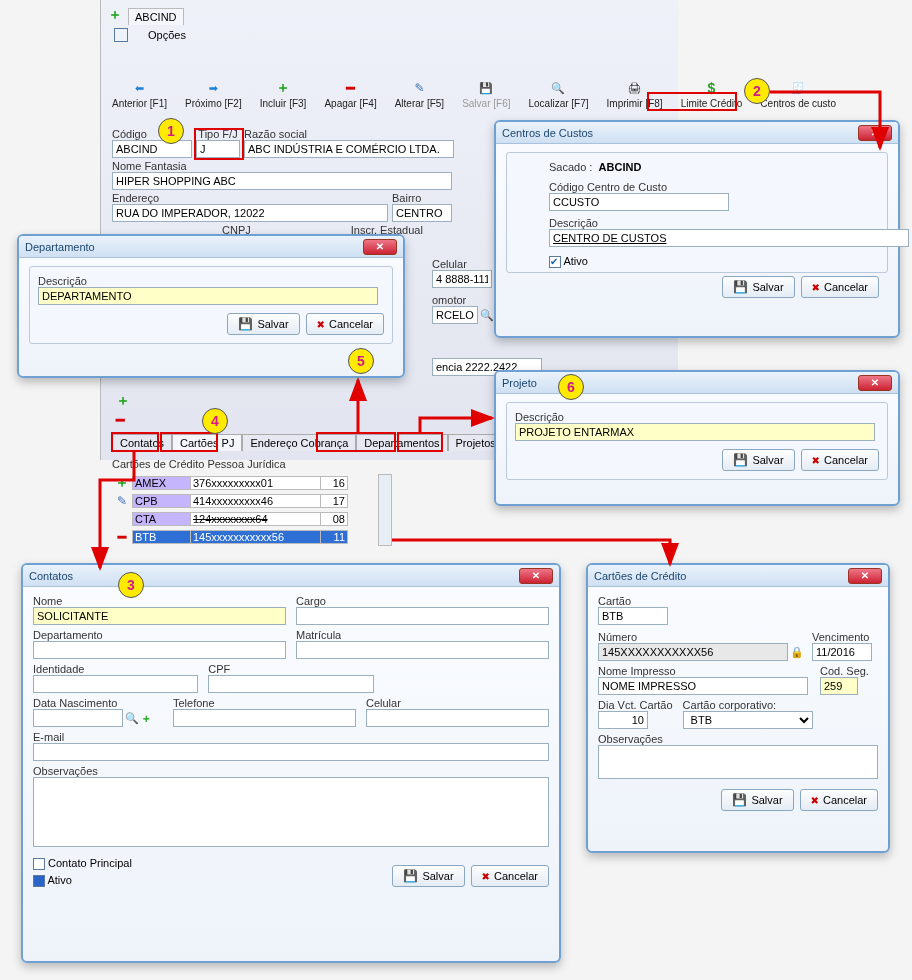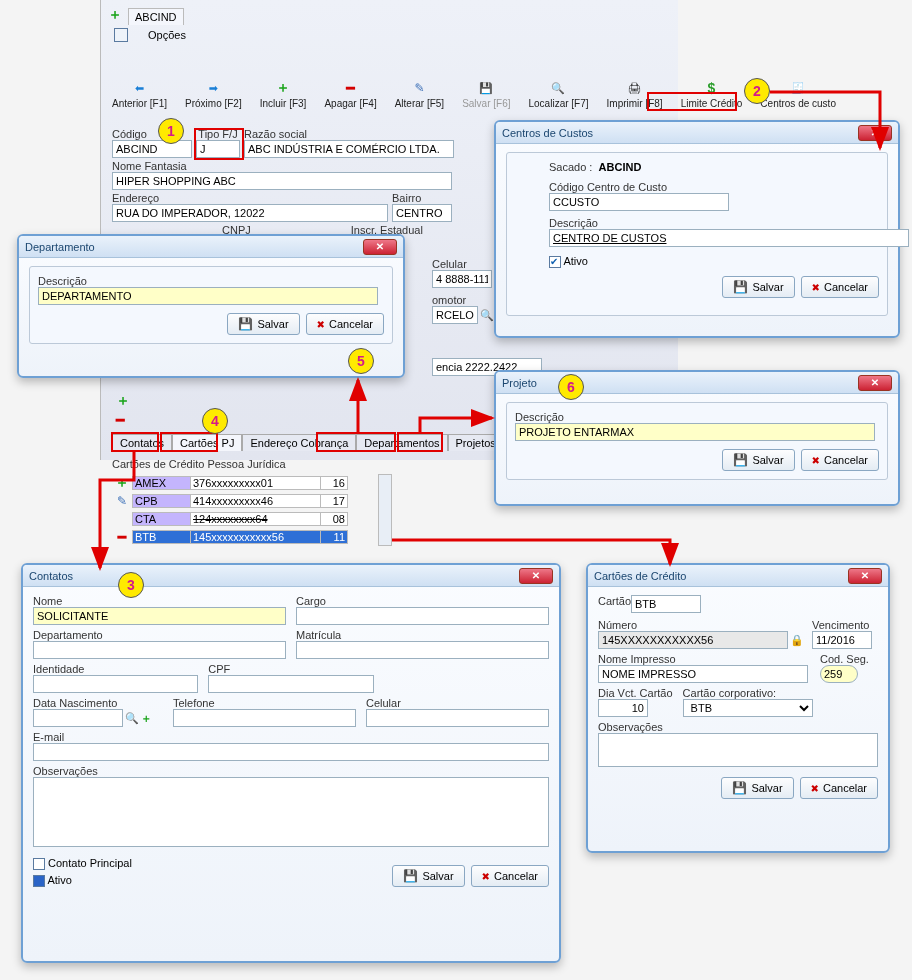--- a/index.html
+++ b/index.html
@@ -284,21 +284,21 @@
     </div>
   </div>
 </div>
 
 <div class="dialog" style="left:494px; top:120px; width:406px; height:218px;">
   <div class="titlebar">
     <span>Centros de Custos</span>
     <span class="close-x">✕</span>
   </div>
   <div class="dlg-body">
-    <div class="inner-frame" style="height:164px;padding-left:42px;">
+    <div class="inner-frame" style="height:121px;padding-left:42px;">
       <div><span class="field-label">Sacado :</span>&nbsp;&nbsp;<b>ABCIND</b></div>
       <div style="margin-top:8px;" class="field-label">Código Centro de Custo</div>
       <input class="text" style="width: 180px;" value="CCUSTO">
       <div style="margin-top:6px;" class="field-label">Descrição</div>
       <input class="text" style="width: 360px; text-decoration: underline;" value="CENTRO DE CUSTOS">
       <div style="margin-top:8px;"><span class="checkbox checked"></span> <span>Ativo</span></div>
       <div class="btn-row">
         <div class="btn">
             <span class="save-icon"></span>
             <span>Salvar</span>
@@ -416,21 +416,21 @@
     </div>
   </div>
 </div>
 
 <div class="dialog" style="left:586px; top:563px; width:304px; height:290px;">
   <div class="titlebar">
     <span>Cartões de Crédito</span>
     <span class="close-x">✕</span>
   </div>
   <div class="dlg-body">
-    <div style="display:flex; flex-direction:row;">
+    <div style="display:flex; flex-direction:column;">
       <div class="field-label">Cartão</div>
       <input class="text" style="width: 70px;" value="BTB">
     </div>
 
     <div style="display:flex; gap:6px; margin-top:6px;">
       <div style="flex:1;">
         <div class="field-label">Número</div>
         <div style="display:flex;align-items:center;">
           <input class="text" style="width: 190px; background: rgb(232, 232, 232);" value="145XXXXXXXXXXX56">
           <span style="margin-left:2px;">🔒</span>
@@ -442,21 +442,21 @@
       </div>
     </div>
 
     <div style="display:flex; gap:6px; margin-top:4px;">
       <div style="flex:1;">
         <div class="field-label">Nome Impresso</div>
         <input class="text" style="width: 210px;" value="NOME IMPRESSO">
       </div>
       <div style="width:58px;">
         <div class="field-label">Cod. Seg.</div>
-        <input class="text yellow" style="width: 38px; border-radius: 9px;" value="259">
+        <input class="text yellow" style="width: 38px;" value="259">
       </div>
     </div>
     <div style="display:flex; gap:10px; margin-top:4px; align-items:flex-end;">
       <div>
         <div class="field-label">Dia Vct. Cartão</div>
         <input class="text" style="width: 50px; text-align: right;" value="10">
       </div>
       <div>
         <div class="field-label">Cartão corporativo:</div>
         <select class="text" style="width:130px"><option>BTB</option></select>

